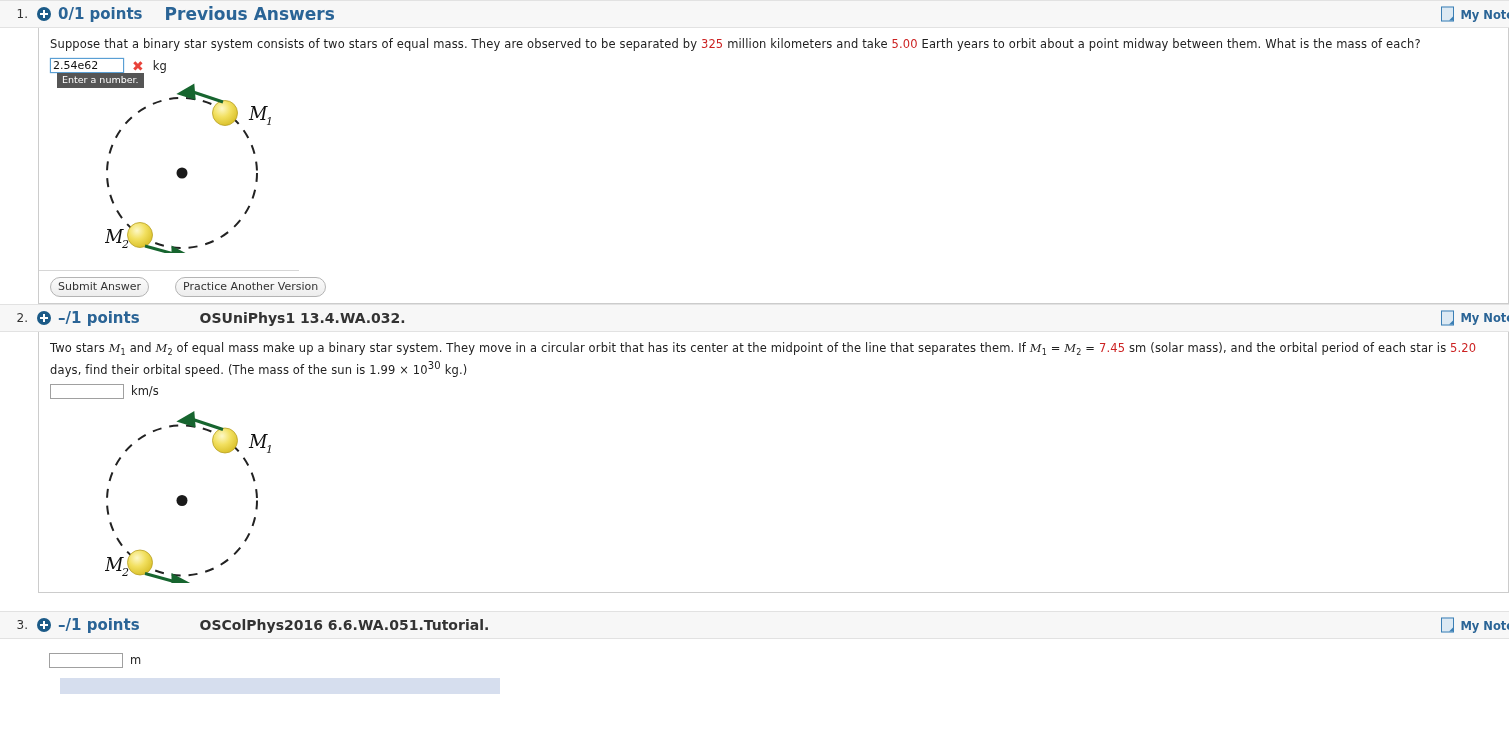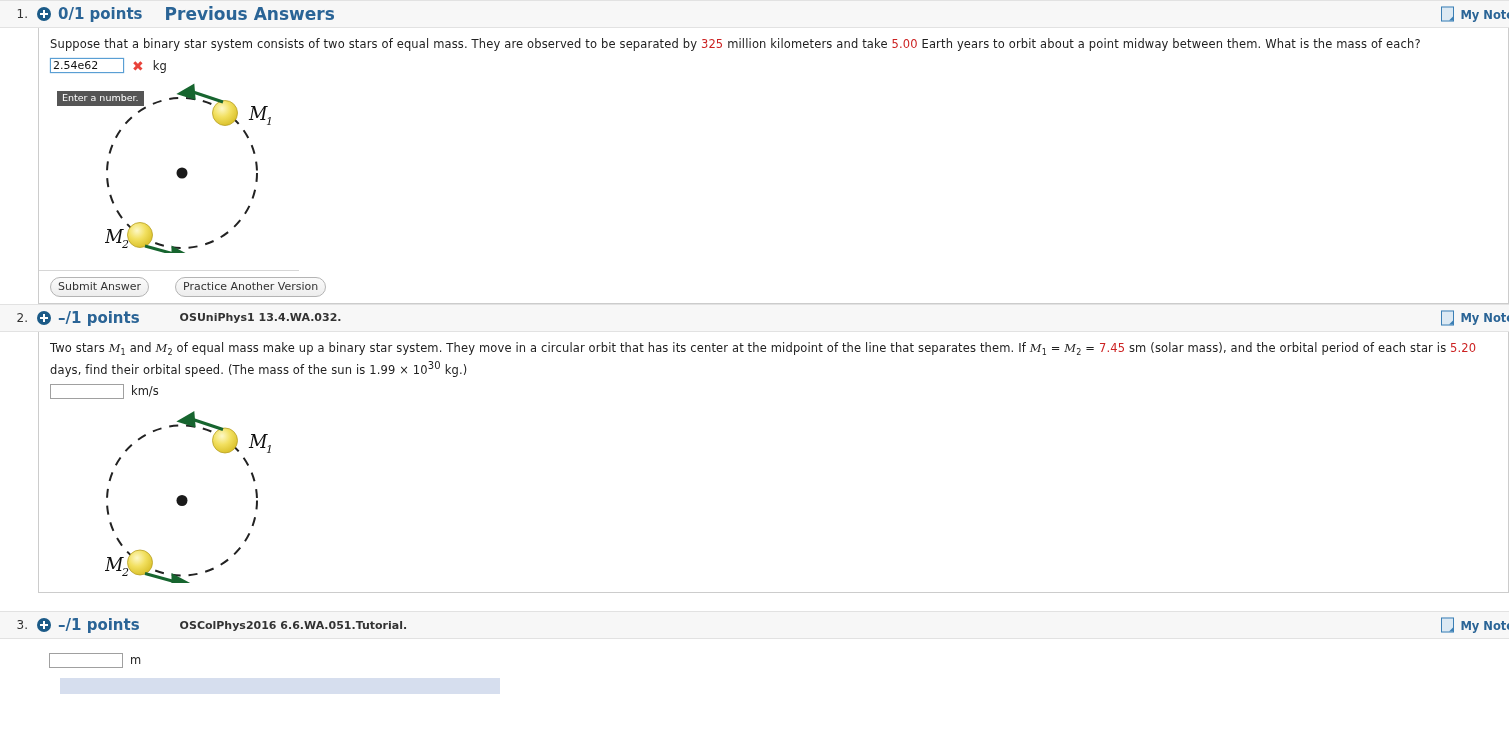--- a/index.html
+++ b/index.html
@@ -66,23 +66,23 @@
   .prev-answers {
     color: #2a6496;
     font-size: 17px;
     font-weight: bold;
     margin-left: 22px;
     white-space: nowrap;
     cursor: pointer;
   }
   .q-code {
     color: #333333;
-    font-size: 11px;
-    font-weight: bold;
-    margin-left: 40px;
+    font-size: 14px;
+    font-weight: bold;
+    margin-left: 60px;
     white-space: nowrap;
   }
   .my-notes {
     position: absolute;
     right: -12px;
     top: 50%;
     transform: translateY(-50%);
     display: flex;
     align-items: center;
     gap: 6px;
@@ -241,21 +241,21 @@
 <div class="q-body-wrap">
   <div class="q-box">
     <div class="q-text">
       <span>Suppose that a binary star system consists of two stars of equal mass. They are observed to be separated by </span><span class="hl">325</span><span> million kilometers and take </span><span class="hl">5.00</span><span> Earth years to orbit about a point midway between them. What is the mass of each?</span>
     </div>
 
     <div class="ans-line" style="position:relative;">
       <input class="ans-input focused" type="text" value="2.54e62" style="">
       <span class="xmark">✖</span>
       <span class="unit">kg</span>
-      <span class="tooltip" style="left:7px; top:35px;">Enter a number.</span>
+      <span class="tooltip" style="left:7px; top:17px;">Enter a number.</span>
     </div>
 
     <div class="diagram">
       <svg width="180" height="175" viewBox="0 0 180 175">
         <circle cx="77" cy="95" r="75" fill="none" stroke="#222222" stroke-width="2" stroke-dasharray="9,8"></circle>
         <circle cx="77" cy="95" r="5.5" fill="#1a1a1a"></circle>
         <defs>
           <radialGradient id="starGrad1" cx="38%" cy="32%" r="72%">
             <stop offset="0%" stop-color="#fdf8c8"></stop>
             <stop offset="48%" stop-color="#f2e060"></stop>

